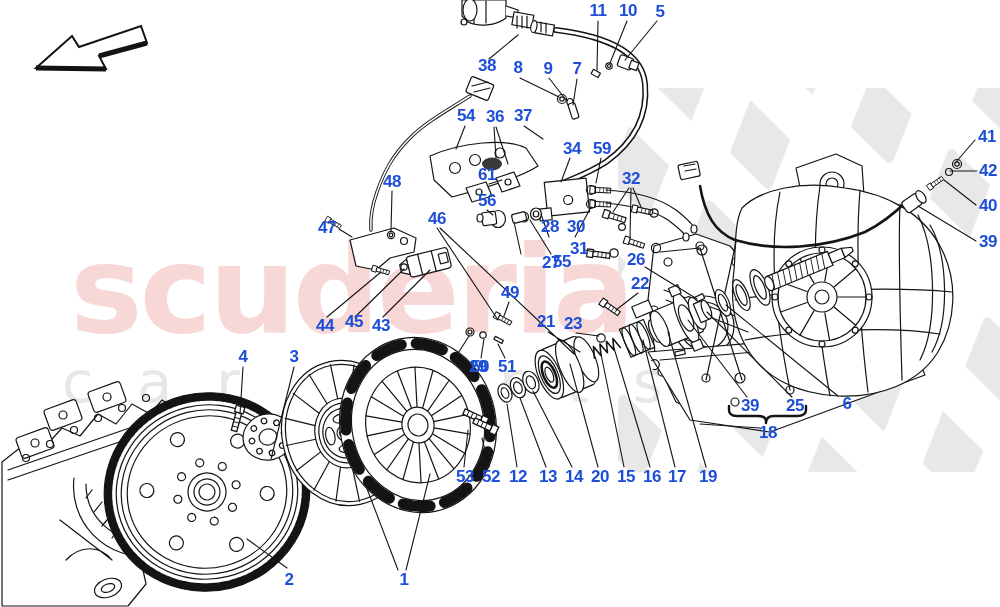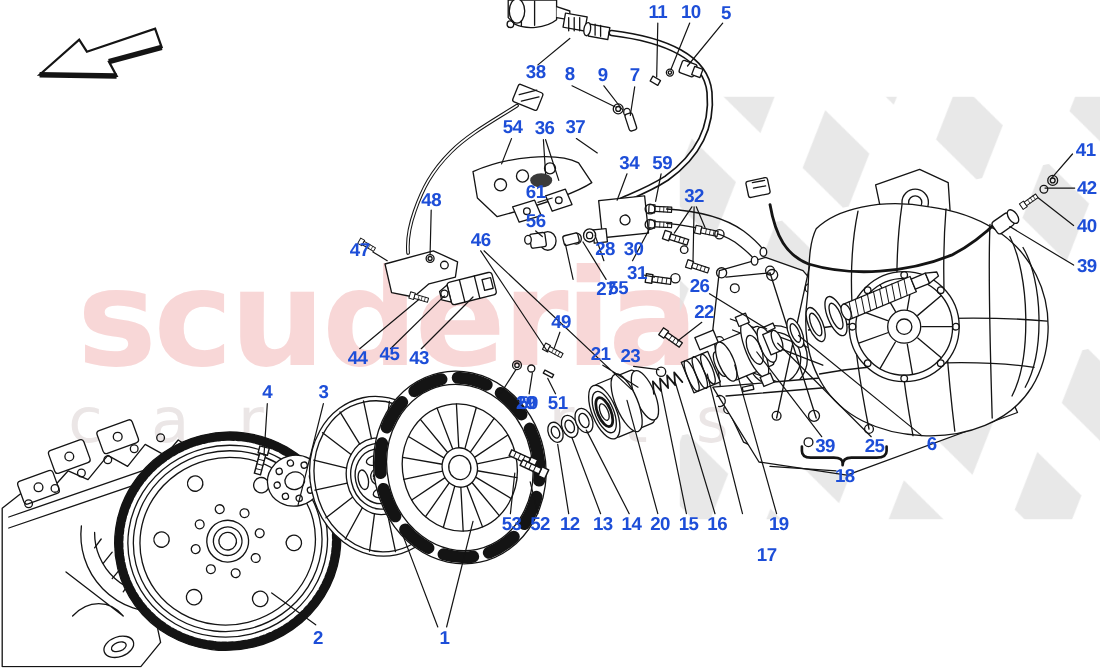--- a/index.html
+++ b/index.html
@@ -429,21 +429,21 @@
       <div class="callout" style="left: 577px; top: 69px;">7</div>
       <div class="callout" style="left: 518px; top: 68px;">8</div>
       <div class="callout" style="left: 548px; top: 69px;">9</div>
       <div class="callout" style="left: 628px; top: 11px;">10</div>
       <div class="callout" style="left: 598px; top: 11px;">11</div>
       <div class="callout" style="left: 518px; top: 477px;">12</div>
       <div class="callout" style="left: 548px; top: 477px; text-align: center;">13</div>
       <div class="callout" style="left: 574px; top: 477px;">14</div>
       <div class="callout" style="left: 626px; top: 477px;">15</div>
       <div class="callout" style="left: 652px; top: 477px;">16</div>
-      <div class="callout" style="left: 677px; top: 505px; margin-left: 20px;">17</div>
+      <div class="callout" style="left: 677px; top: 477px;">17</div>
       <div class="callout" style="left: 768px; top: 433px;">18</div>
       <div class="callout" style="left: 708px; top: 477px;">19</div>
       <div class="callout" style="left: 600px; top: 477px;">20</div>
       <div class="callout" style="left: 546px; top: 322px;">21</div>
       <div class="callout" style="left: 640px; top: 284px;">22</div>
       <div class="callout" style="left: 573px; top: 324px;">23</div>
       <div class="callout" style="left: 750px; top: 406px;">39</div>
       <div class="callout" style="left: 795px; top: 406px;">25</div>
       <div class="callout" style="left: 636px; top: 260px;">26</div>
       <div class="callout" style="left: 551px; top: 263px;">27</div>

